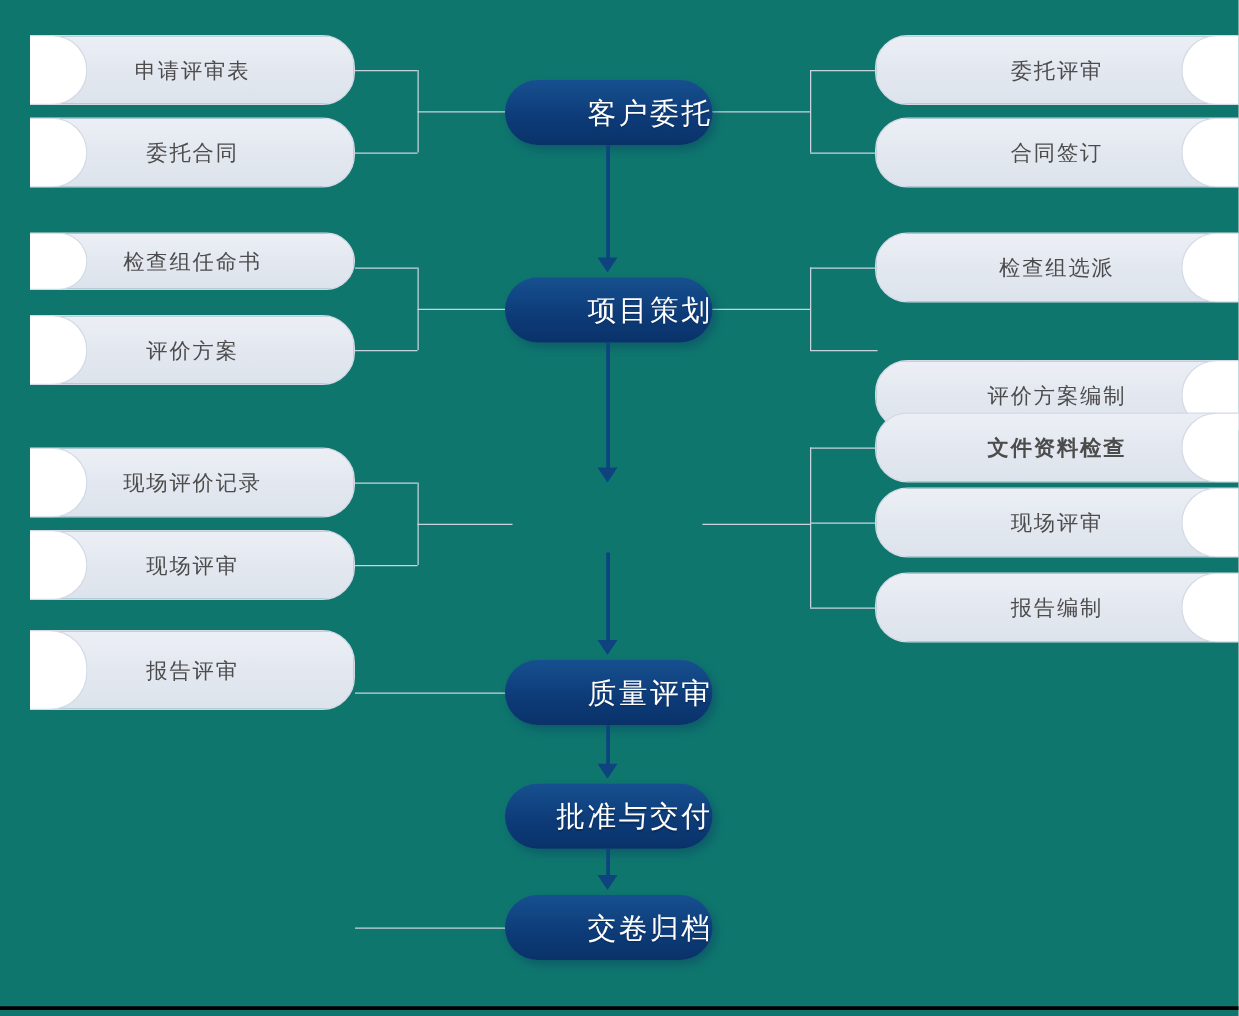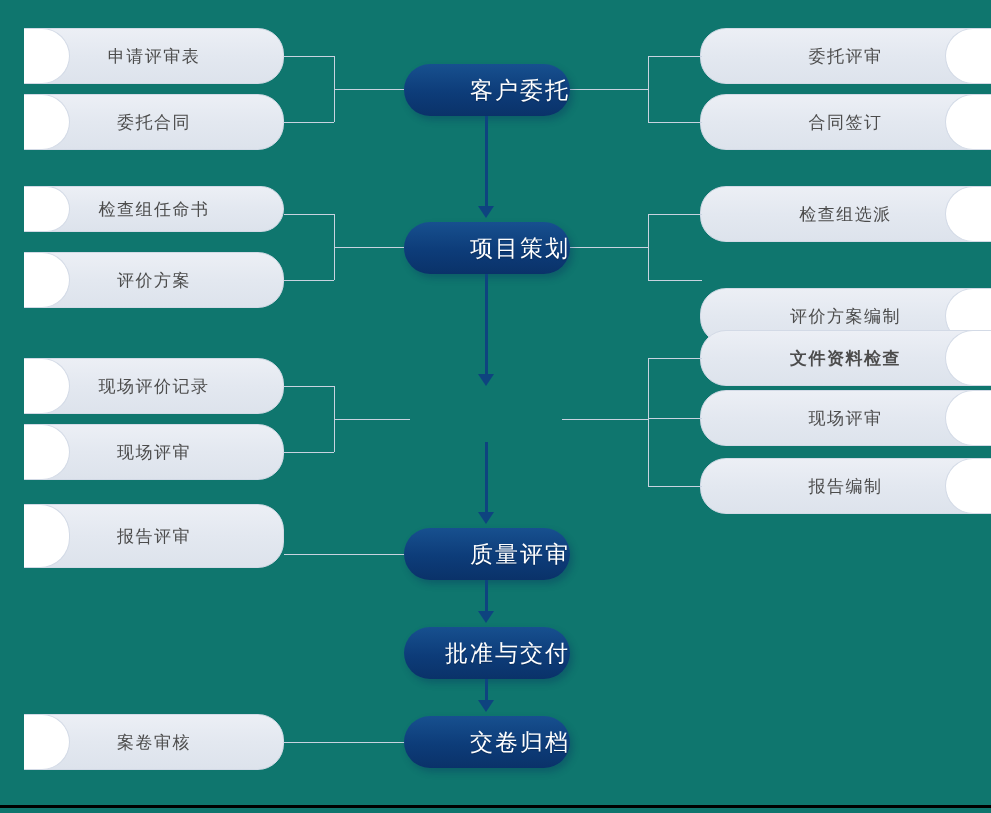--- a/index.html
+++ b/index.html
@@ -143,23 +143,20 @@
     <span class="leaf-label">现场评价记录</span>
   </div>
   <div class="leaf left" style="left:24px;  top:424px; width:260px; height:56px;">
     <span class="leaf-label">现场评审</span>
   </div>
 
   <div class="leaf left" style="left:24px;  top:504px; width:260px; height:64px;">
     <span class="leaf-label">报告评审</span>
   </div>
 
-  <div class="leaf left" style="left:24px;  top:714px; width:260px; height:56px;">
-    <span class="leaf-label">案卷审核</span>
-  </div>
 
   <div class="leaf right" style="left:700px; top:28px;  width:291px; height:56px;">
     <span class="leaf-label">委托评审</span>
   </div>
   <div class="leaf right" style="left:700px; top:94px;  width:291px; height:56px;">
     <span class="leaf-label">合同签订</span>
   </div>
 
   <div class="leaf right" style="left:700px; top:186px; width:291px; height:56px;">
     <span class="leaf-label">检查组选派</span>

